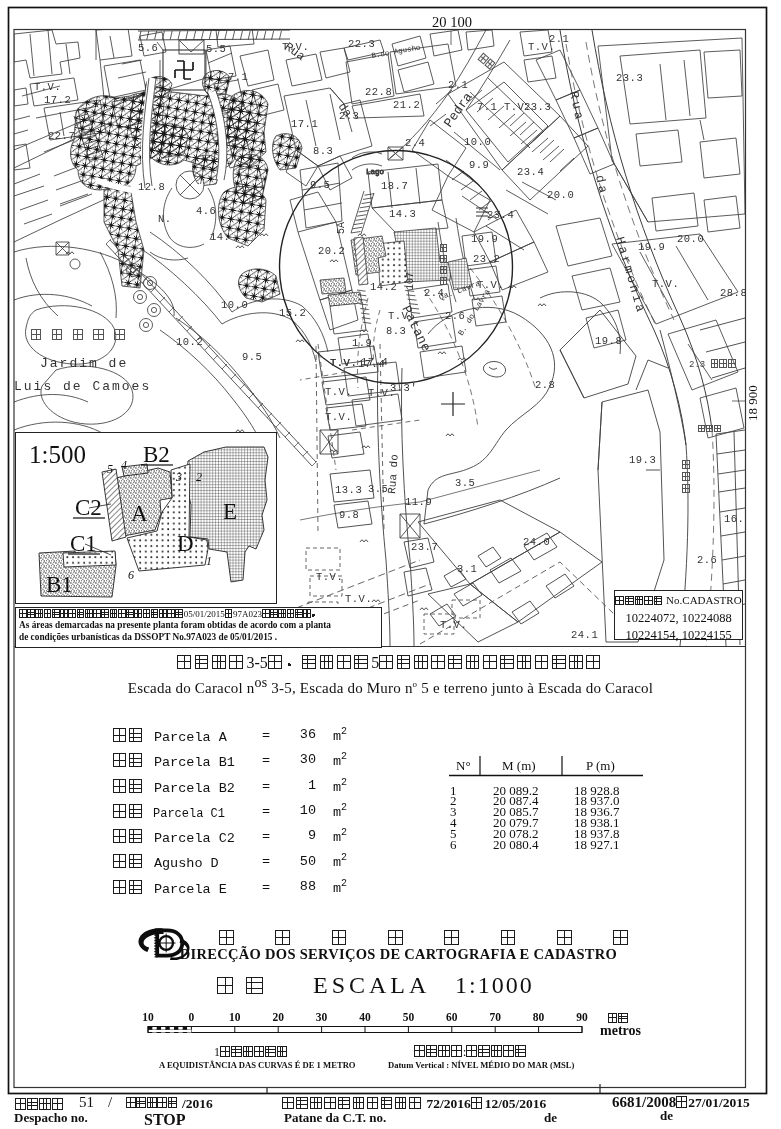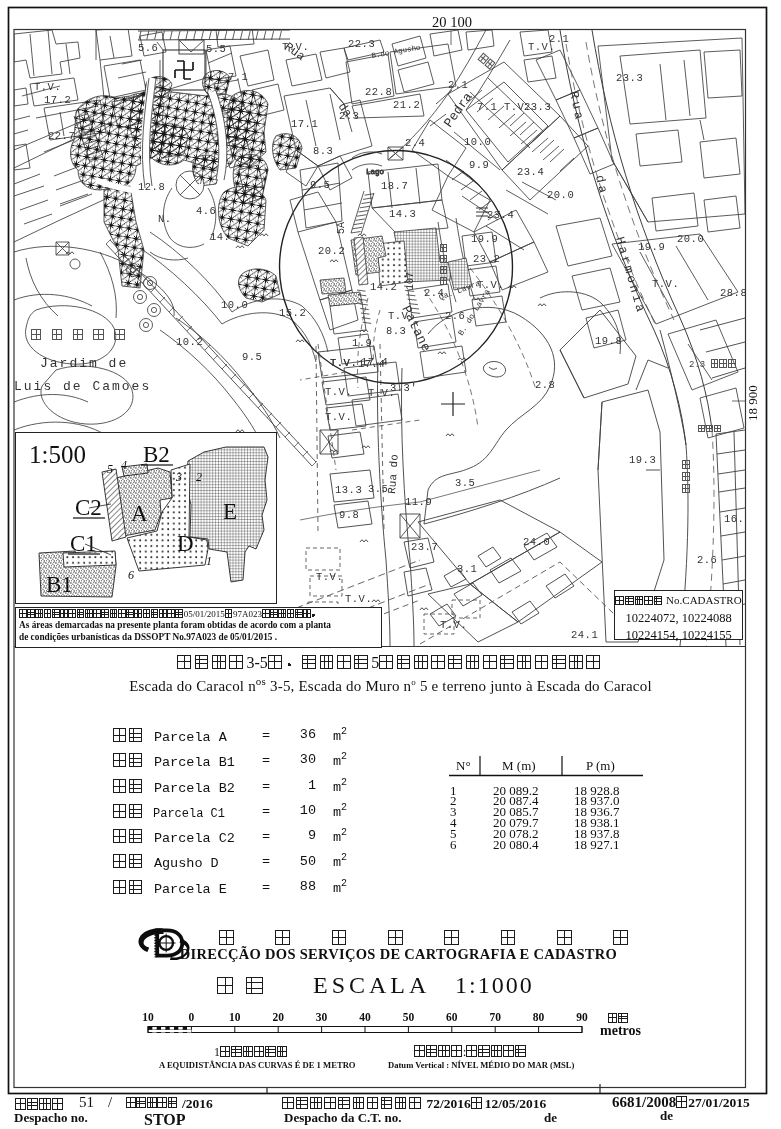--- a/index.html
+++ b/index.html
@@ -618,21 +618,21 @@
 <text x="113" y="147" font-size="12" font-style="italic" font-family="Liberation Serif" fill="#111">6</text>
 <path d="M74 76 L96 72 M70 112 L96 123" stroke="#222" stroke-width="0.8"></path>
 </svg>
 
 <div class="abs" style="left:15px;top:607px;width:359px;height:37px;border:1.1px solid #222;background:#fff;padding:1px 3px;line-height:11.3px;font-size:9px"><span class="g05" style="font-size:9px"><i class="c"></i><i class="c2"></i><i class="c3"></i><i class="c"></i><i class="c2"></i><i class="c3"></i><i class="c"></i><i class="c2"></i><i class="c3"></i><i class="c"></i><i class="c2"></i><i class="c3"></i><i class="c"></i><i class="c2"></i><i class="c3"></i><i class="c"></i><i class="c2"></i><i class="c3"></i><i class="c"></i><i class="c2"></i>05/01/2015<i class="c"></i>97A023<i class="c"></i><i class="c2"></i><i class="c3"></i><i class="c"></i><i class="c2"></i><i class="c3"></i><i class="cp"></i></span><br><span class="ser" style="font-size:9.3px;font-weight:bold">As áreas demarcadas na presente planta foram obtidas de acordo com a planta</span><br><span class="ser" style="font-size:9.3px;font-weight:bold">de condições urbanísticas da DSSOPT No.97A023 de 05/01/2015 .</span></div>
 
 <div class="abs" style="left:614px;top:590px;width:127px;height:48px;border:1.2px solid #222;background:#fff;text-align:center;line-height:15.5px"><span style="font-size:10px"><i class="c"></i><i class="c2"></i><i class="c3"></i><i class="c"></i><i class="c2"></i></span><span class="ser" style="font-size:11px"> No.CADASTRO</span><br><span class="ser" style="font-size:12.5px">10224072, 10224088</span><br><span class="ser" style="font-size:12.5px">10224154, 10224155</span></div>
 
 <div class="abs g3" style="left:0;top:654px;width:781px;text-align:center;font-size:16px"><i class="c"></i><i class="c2"></i><i class="c3"></i><i class="c"></i>3-5<i class="c"></i><i class="cp"></i><i class="c2"></i><i class="c3"></i><i class="c"></i><i class="c2"></i>5<i class="c"></i><i class="c2"></i><i class="c3"></i><i class="c"></i><i class="c2"></i><i class="c3"></i><i class="c"></i><i class="c2"></i><i class="c3"></i><i class="c"></i><i class="c2"></i><i class="c3"></i><i class="c"></i></div>
 
-<div class="abs ser" style="left:0;top:675px;width:781px;text-align:center;font-size:15px;letter-spacing:0.2px">Escada do Caracol n<sup style="font-size:11px">os</sup> 3-5, Escada do Muro n<sup style="font-size:9px">o</sup> 5 e terreno junto à Escada do Caracol</div>
+<div class="abs ser" style="left:0;top:675px;width:781px;text-align:center;font-size:15px;letter-spacing:0.2px">Escada do Caracol n<sup style="font-size:14px">os</sup> 3-5, Escada do Muro n<sup style="font-size:9px">o</sup> 5 e terreno junto à Escada do Caracol</div>
 
 <div class="abs" style="left:113px;top:728px;font-size:14px"><span class="g3" style="font-size:15px"><i class="c"></i><i class="c2"></i></span><span class="mono" style="font-size:13.5px"> Parcela A</span></div>
 <div class="abs mono" style="left:262px;top:728px;font-size:13.5px">=</div>
 <div class="abs mono" style="left:280px;top:727px;width:36px;text-align:right;font-size:13.5px">36</div>
 <div class="abs mono" style="left:333px;top:726px;font-size:13.5px">m<sup style="font-size:10px">2</sup></div>
 <div class="abs" style="left:113px;top:753px;font-size:14px"><span class="g3" style="font-size:15px"><i class="c"></i><i class="c2"></i></span><span class="mono" style="font-size:13.5px"> Parcela B1</span></div>
 <div class="abs mono" style="left:262px;top:753px;font-size:13.5px">=</div>
 <div class="abs mono" style="left:280px;top:752px;width:36px;text-align:right;font-size:13.5px">30</div>
 <div class="abs mono" style="left:333px;top:751px;font-size:13.5px">m<sup style="font-size:10px">2</sup></div>
 <div class="abs" style="left:113px;top:779px;font-size:14px"><span class="g3" style="font-size:15px"><i class="c"></i><i class="c2"></i></span><span class="mono" style="font-size:13.5px"> Parcela B2</span></div>
@@ -760,17 +760,17 @@
 
 <div class="abs" style="left:15px;top:1097px;font-size:13px"><i class="c"></i><i class="c2"></i><i class="c3"></i><i class="c"></i></div>
 <div class="abs ser" style="left:79px;top:1094px;font-size:15px">51</div>
 <div class="abs ser" style="left:108px;top:1094px;font-size:15px">/</div>
 <div class="abs g05" style="left:126px;top:1097px;font-size:11.5px"><i class="c"></i><i class="c2"></i><i class="c3"></i><i class="c"></i><i class="c2"></i></div>
 <div class="abs ser" style="left:182px;top:1096px;font-weight:bold;font-size:13.5px">/2016</div>
 <div class="abs ser" style="left:14px;top:1110px;font-weight:bold;font-size:13px">Despacho no.</div>
 <div class="abs ser" style="left:144px;top:1111px;font-weight:bold;font-size:16px">STOP</div>
 
 <div class="abs g25" style="left:282px;top:1096px;font-size:13.5px"><i class="c"></i><i class="c2"></i><i class="c3"></i><i class="c"></i><i class="c2"></i><i class="c3"></i><i class="c"></i><i class="c2"></i><i class="c3"></i><i class="c"></i><span class="ser" style="font-weight:bold;font-size:13.5px"> 72/2016</span><i class="c"></i><span class="ser" style="font-weight:bold;font-size:13.5px">12/05/2016</span></div>
-<div class="abs ser" style="left:284px;top:1110px;font-weight:bold;font-size:13px">Despacho da C.T. no.</div>
+<div class="abs ser" style="left:284px;top:1110px;font-weight:bold;font-size:13px">Patane da C.T. no.</div>
 <div class="abs ser" style="left:544px;top:1110px;font-weight:bold;font-size:13px">de</div>
 
 <div class="abs" style="left:612px;top:1094px;font-size:13px"><span class="ser" style="font-weight:bold;font-size:15px">6681/2008</span><i class="c"></i><span class="ser" style="font-weight:bold;font-size:13.5px">27/01/2015</span></div>
 <div class="abs ser" style="left:660px;top:1108px;font-weight:bold;font-size:13px">de</div>
 </div>
 </body></html>

